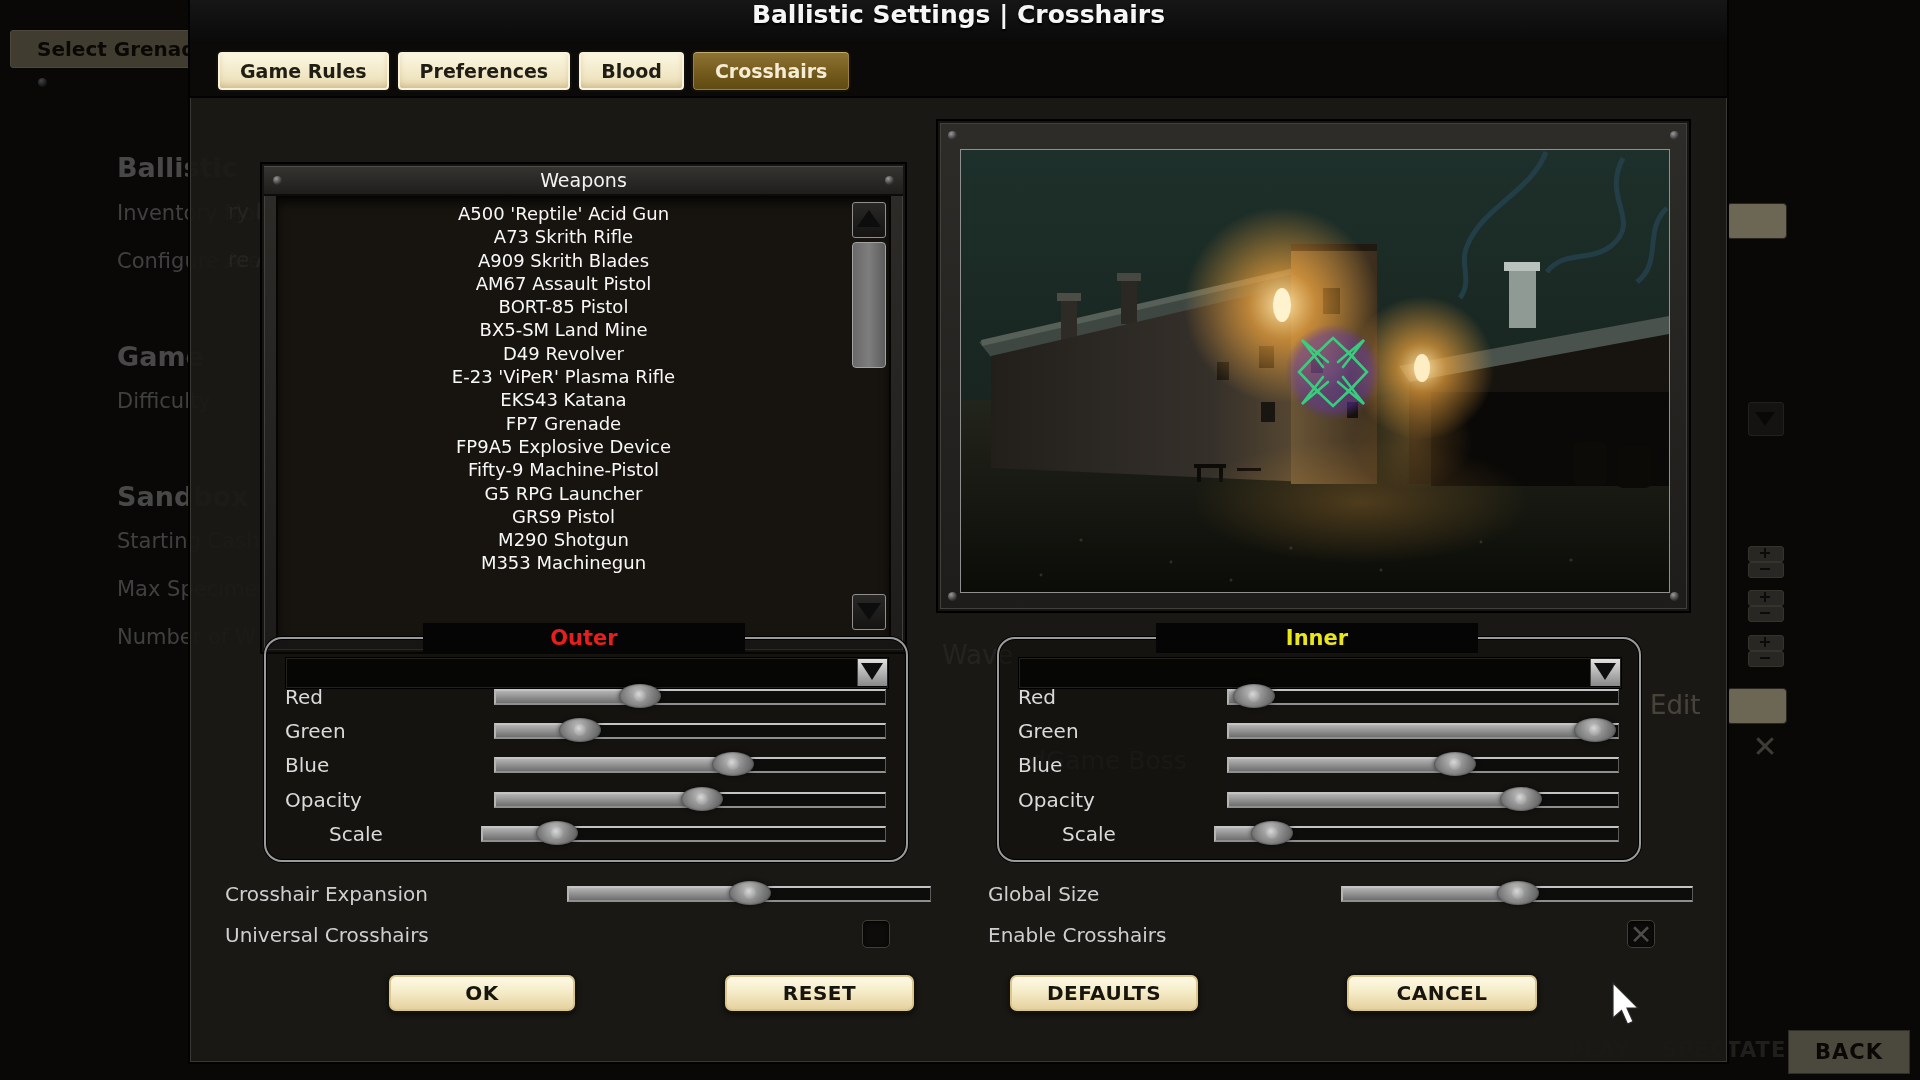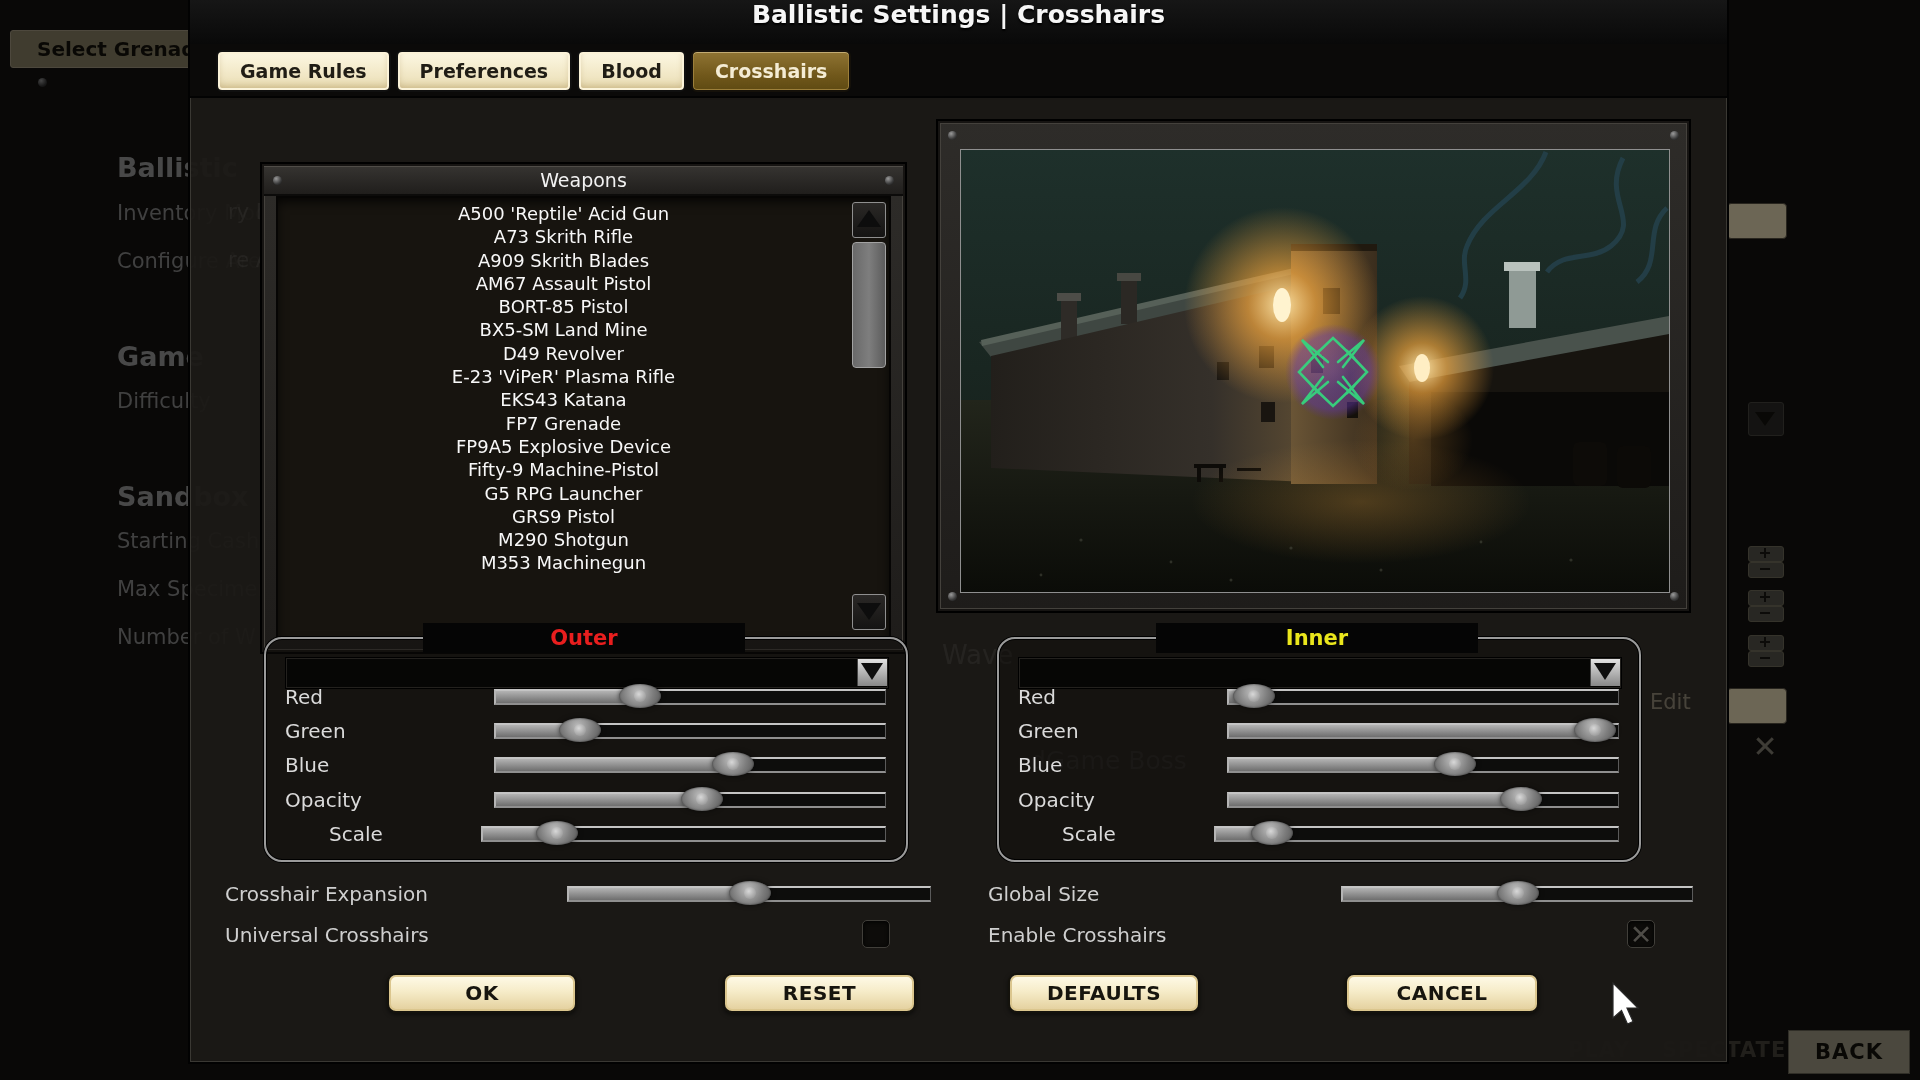--- a/index.html
+++ b/index.html
@@ -141,21 +141,21 @@
   <div class="footer-text" style="left:1662px">SPECTATE</div>
   <div class="back-btn">BACK</div>
 
   <div id="dim-overlay"></div>
 
   <div id="dialog">
 
     <div class="ghost" style="left:38px;top:200px;font-size:21px;color:rgba(255,255,255,0.05)">ry Mod</div>
     <div class="ghost" style="left:38px;top:248px;font-size:21px;color:rgba(255,255,255,0.05)">re Aren</div>
     <div class="ghost" style="left:752px;top:640px;font-size:26px;color:rgba(255,255,255,0.05)">Wave</div>
-    <div class="ghost" style="left:1460px;top:690px;font-size:21px;color:rgba(255,240,210,0.2)">Edit</div>
+    <div class="ghost" style="left:1460px;top:690px;font-size:26px;color:rgba(255,240,210,0.2)">Edit</div>
     <div class="ghost" style="left:840px;top:746px;font-size:25px;color:rgba(255,255,255,0.045)">dGame Boss</div>
 
     <div id="title-bar">
       <span>Ballistic Settings | Crosshairs</span>
     </div>
 
     <div id="tab-strip">
       <div id="tab-bar">
           <div class="tab">Game Rules</div>
           <div class="tab">Preferences</div>

